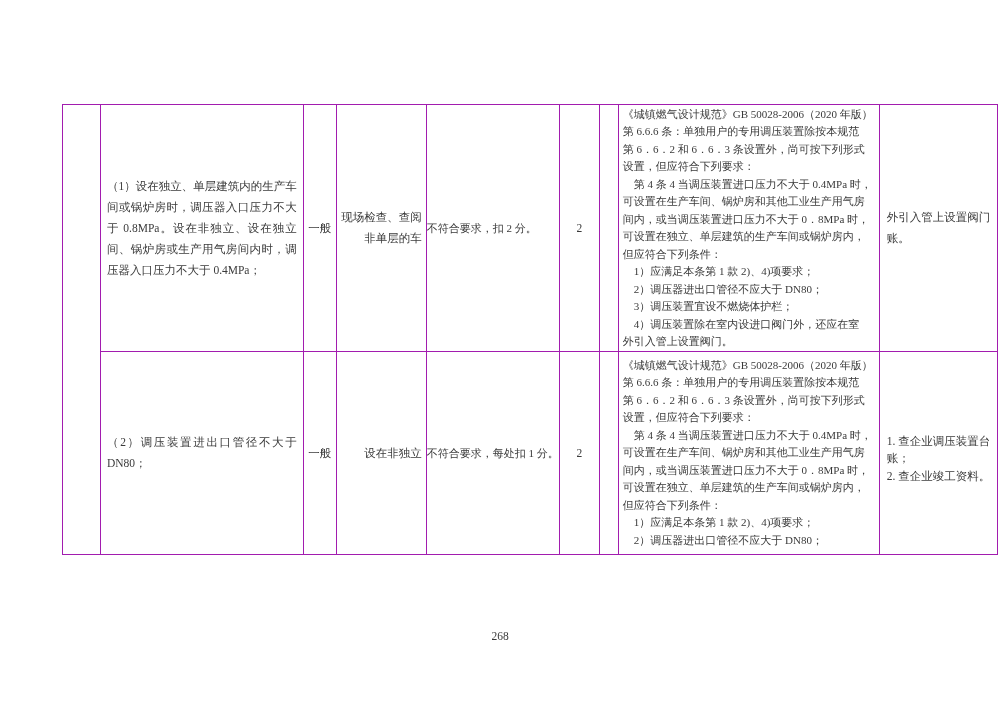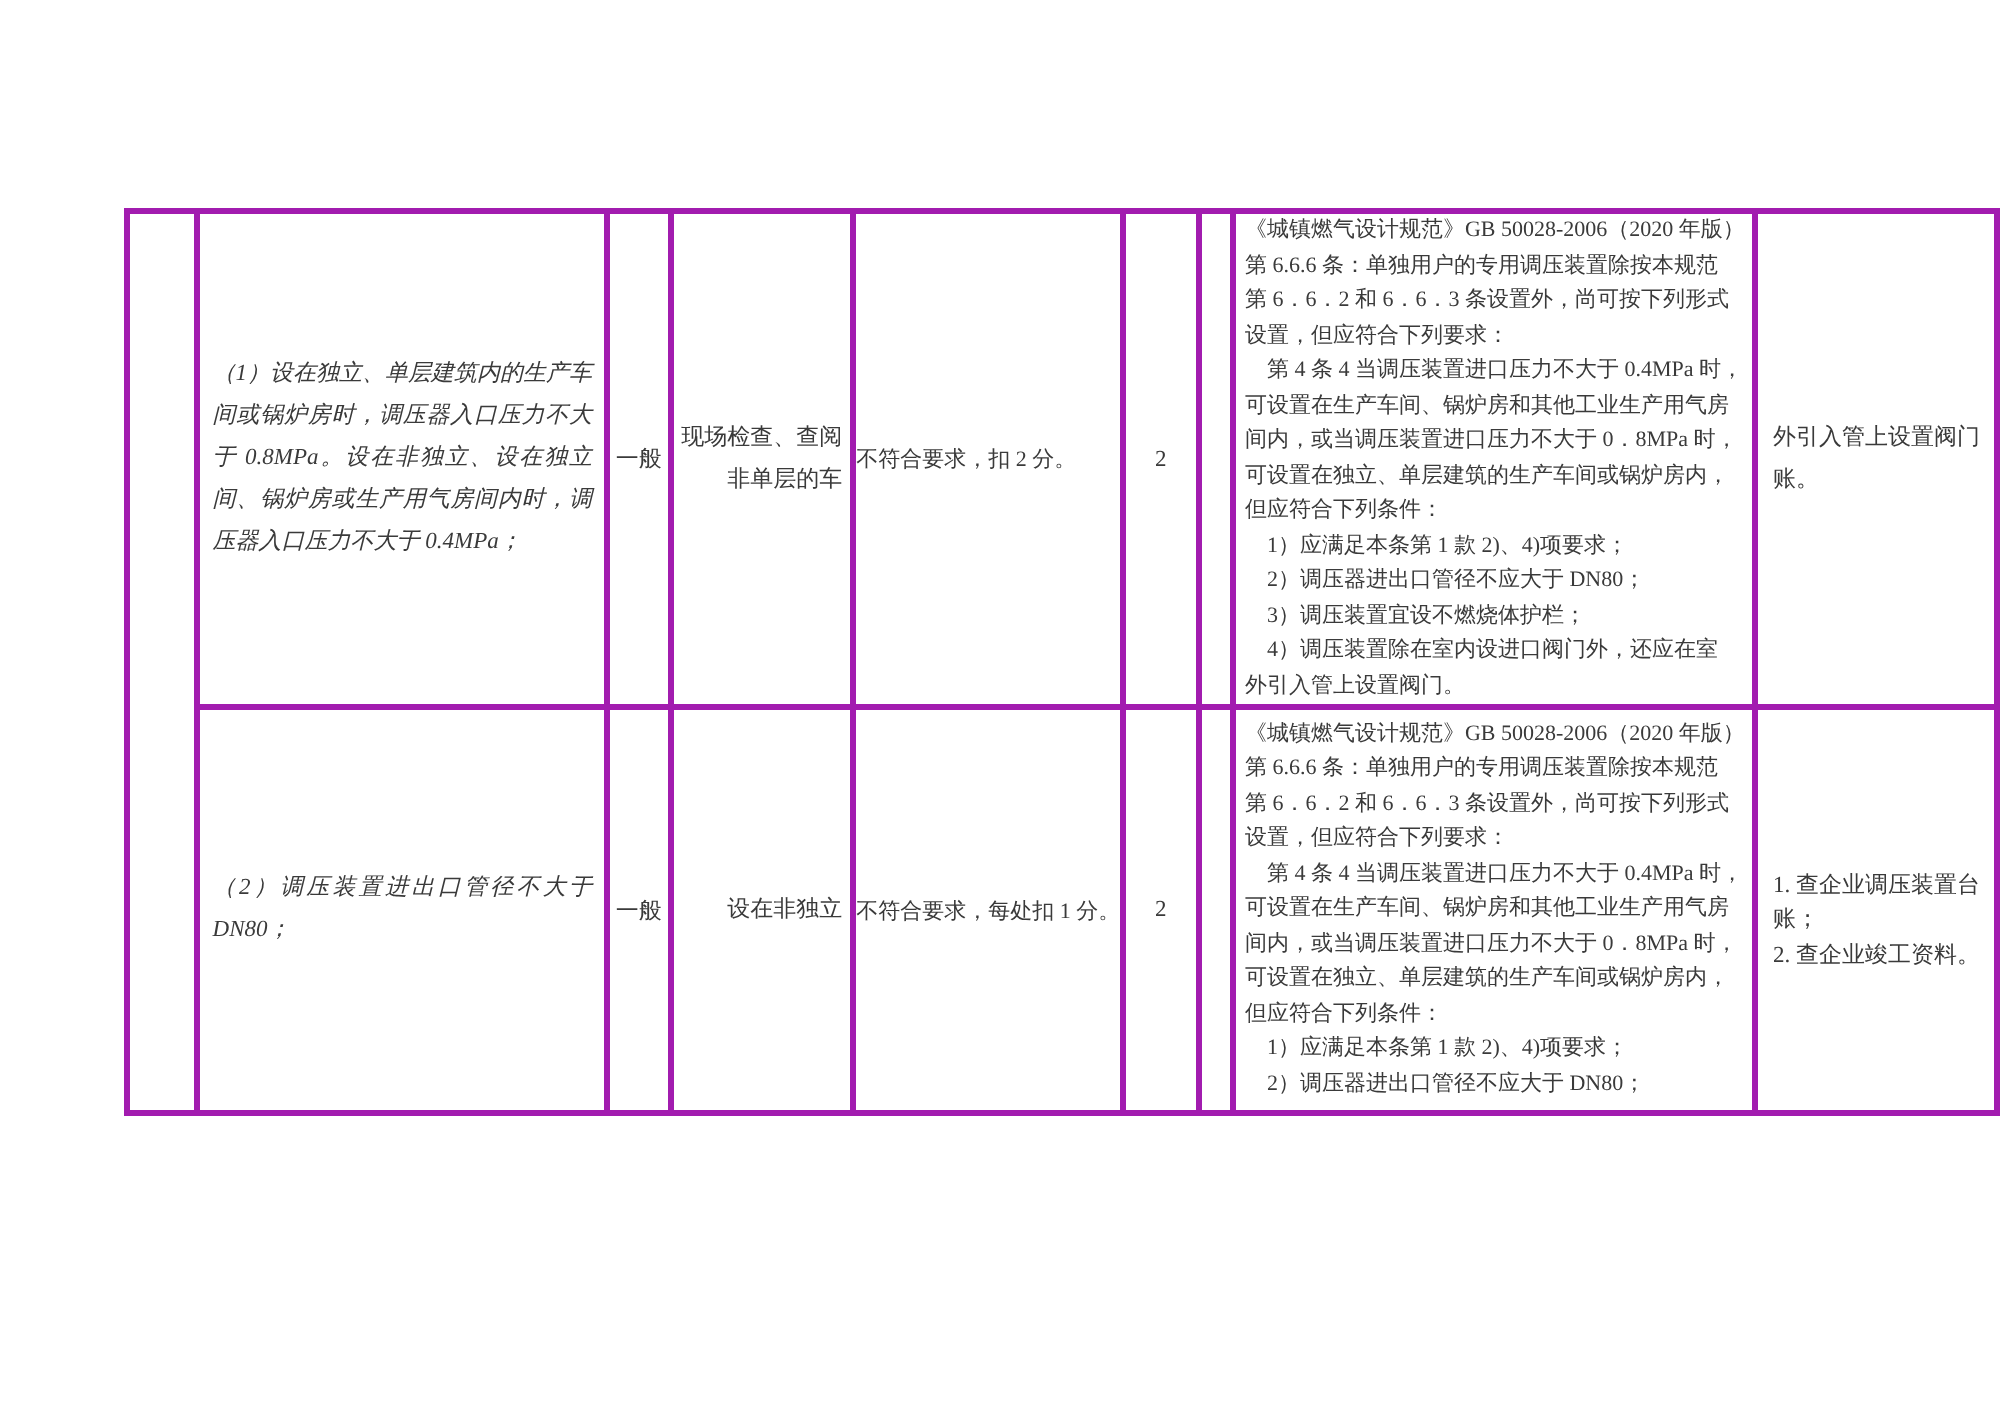--- a/index.html
+++ b/index.html
@@ -1,29 +1,29 @@
 <!DOCTYPE html>
 <html><head>
 <meta charset="utf-8">
 <style>
   html,body{margin:0;padding:0;background:#ffffff;}
   body{width:1000px;height:707px;position:relative;overflow:hidden;
        font-family:"Liberation Serif","DejaVu Serif",serif;color:#3a3a3a;}
   .sheet{position:absolute;left:0;top:0;width:1000px;height:707px;background:#ffffff;}
 
   table.grid{position:absolute;left:62px;top:104px;border-collapse:collapse;table-layout:fixed;}
-  table.grid td{border:3px solid #a21caf;vertical-align:middle;padding:0;overflow:hidden;
+  table.grid td{border:1px solid #a21caf;vertical-align:middle;padding:0;overflow:hidden;
                 font-size:11.5px;color:#3a3a3a;}
   tr.r1{height:247px;}
   tr.r2{height:203px;}
 
   .line{white-space:nowrap;overflow:hidden;}
 
   
-  .cell-item .line{line-height:21px;padding:0 6px;font-size:11.5px;font-style:italic;}
+  .cell-item .line{line-height:21px;padding:0 6px;font-size:11.5px;}
   .just-not-last .line:not(:last-child){text-align:justify;text-align-last:justify;}
   .just-first .line:first-child{text-align:justify;text-align-last:justify;margin-top:12px;}
 
   
   .cell-center{text-align:center;}
 
   .cell-method .line{line-height:21px;text-align:right;font-size:11.5px;padding:0 4px;}
 
   .cell-scoring{padding:0 9px;}
   .cell-scoring .scoring-text{display:block;white-space:nowrap;overflow:hidden;font-size:11px;}
@@ -132,13 +132,14 @@
           </td>
       <td class="cell-check check-r2 just-first">
             <div class="line">1. 查企业调压装置台</div>
             <div class="line">账；</div>
             <div class="line">2. 查企业竣工资料。</div>
           </td>
     </tr>
   </tbody>
     </table>
 
+  <div class="page-number">268</div>
 </div>
 
 </body></html>

